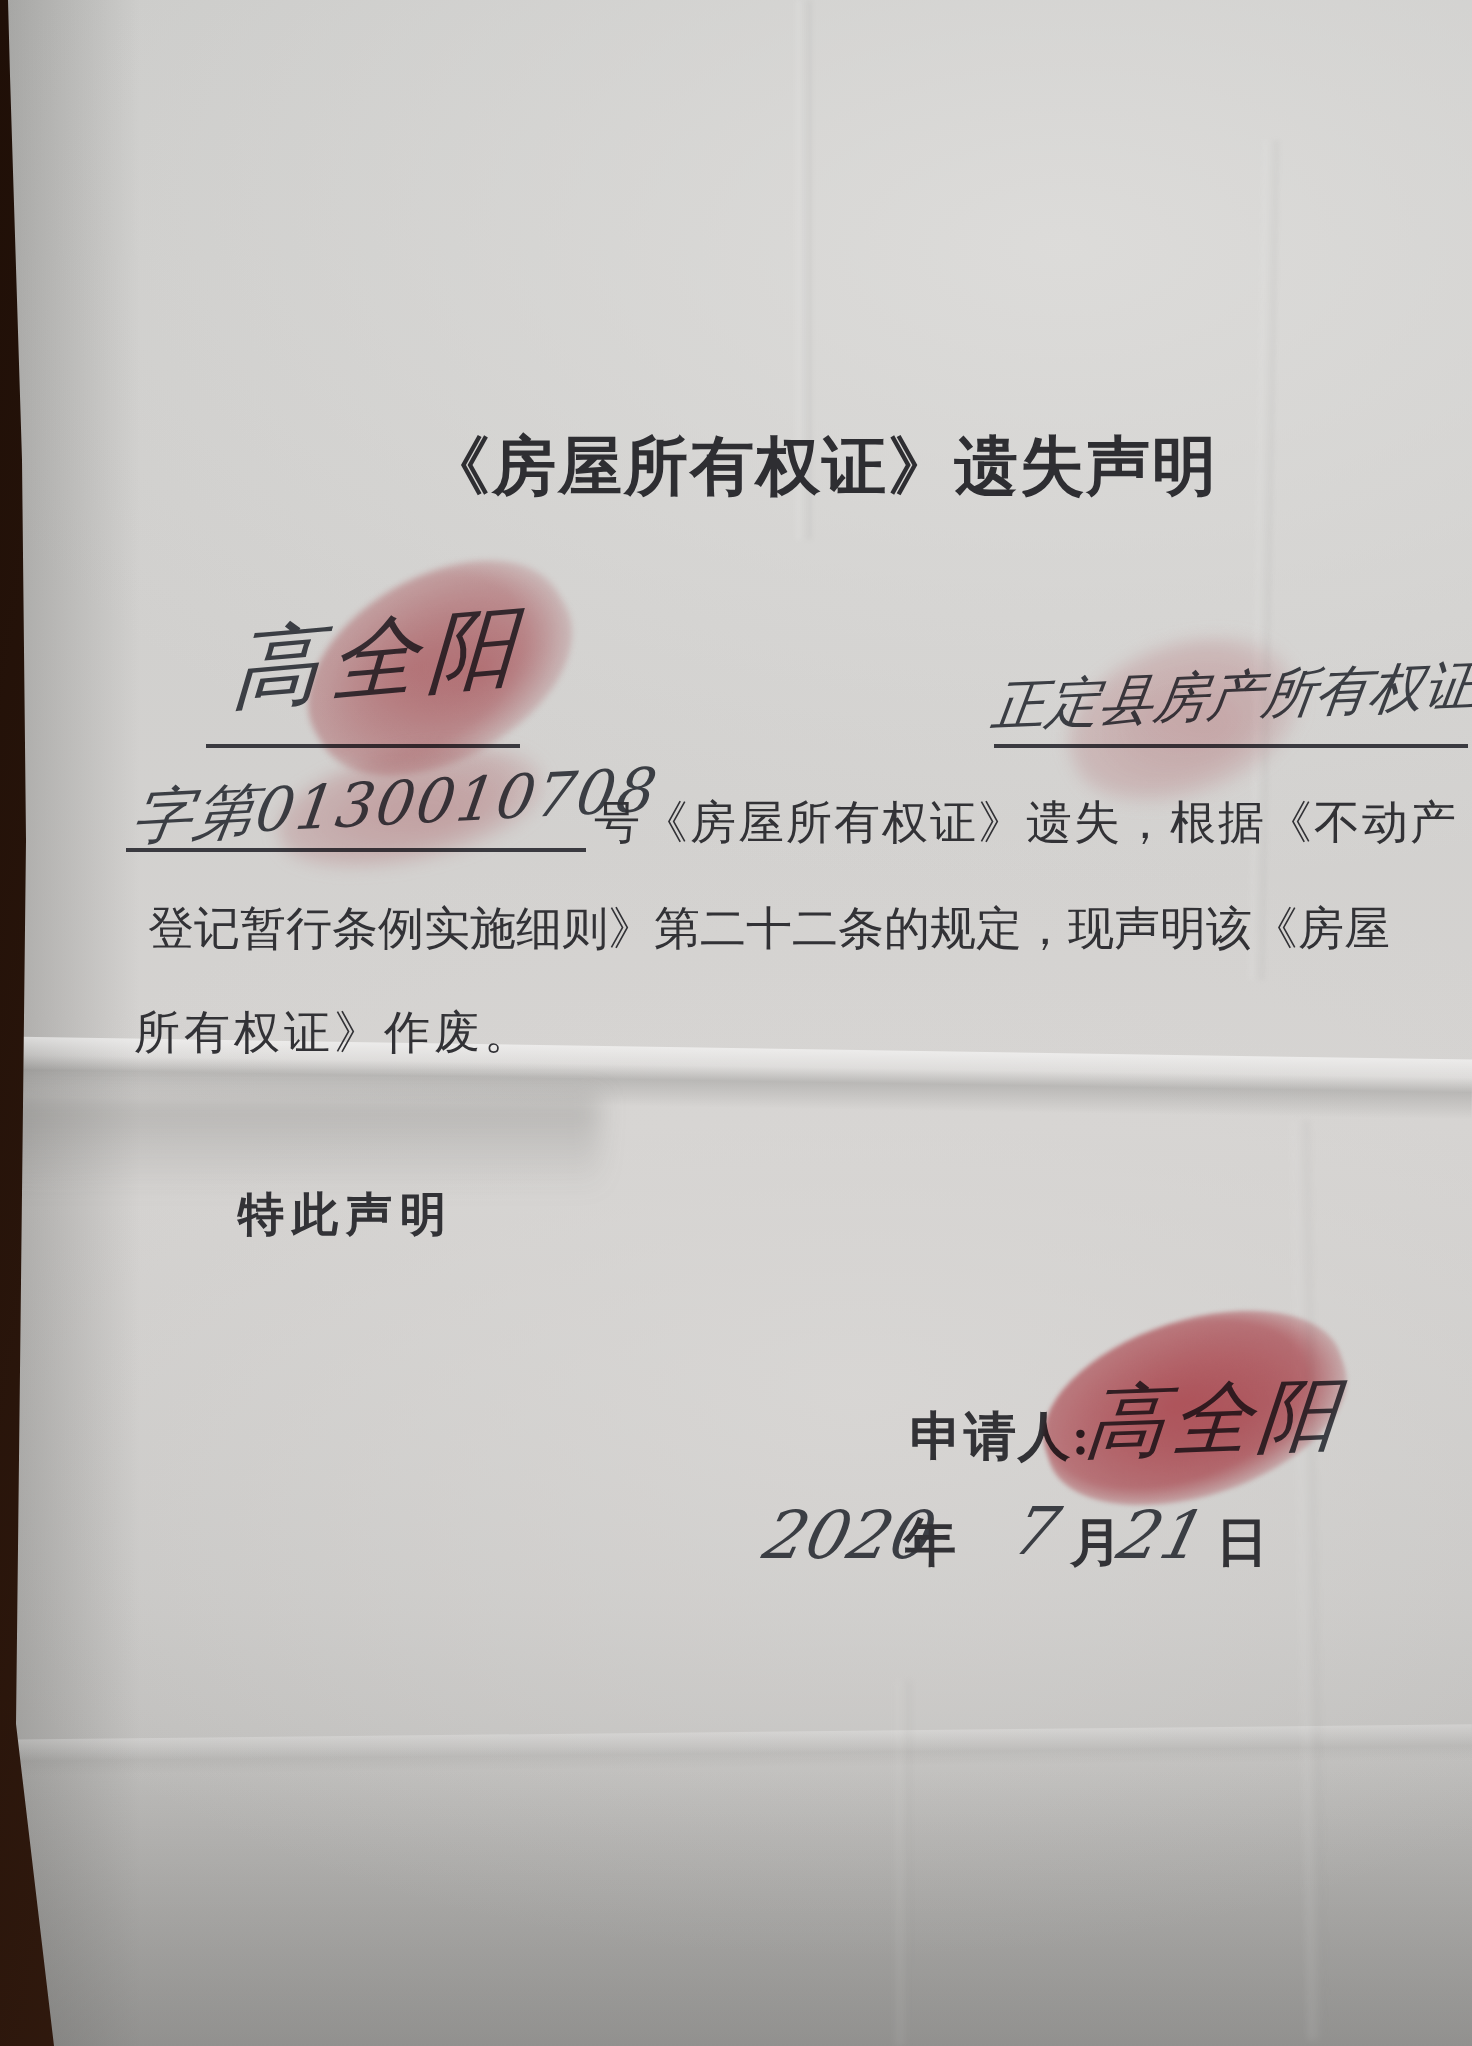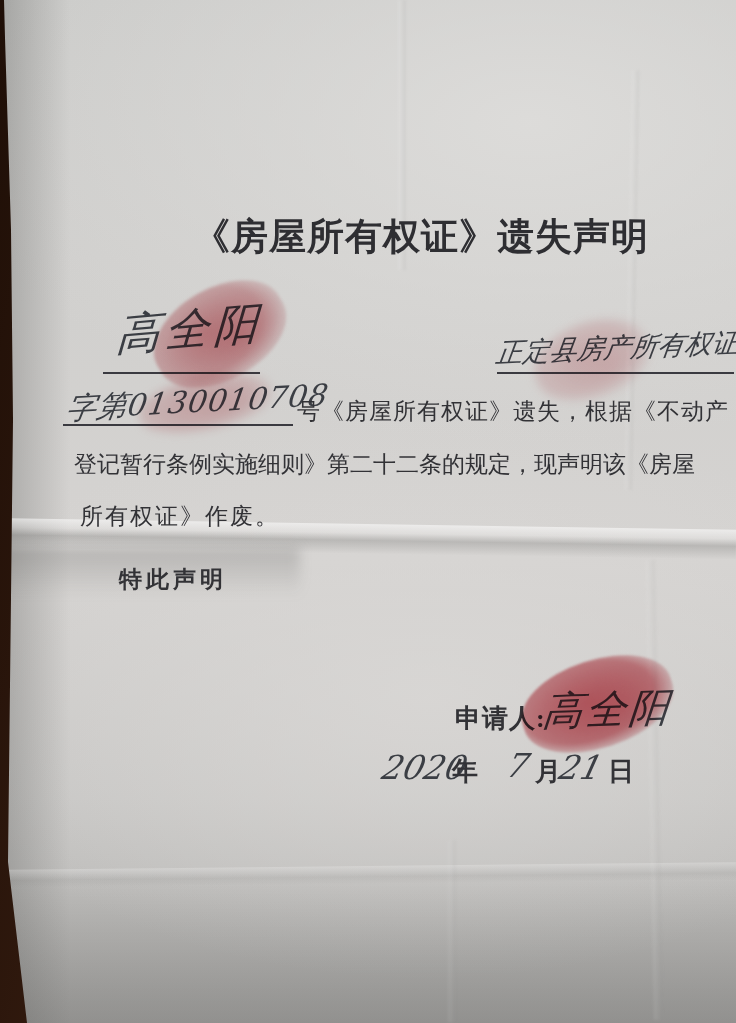--- a/index.html
+++ b/index.html
@@ -31,21 +31,21 @@
   .crease-v1{left:398px;top:0;width:8px;height:270px;opacity:.4;
     background:linear-gradient(90deg,rgba(255,255,255,.4),rgba(125,125,123,.25));filter:blur(1px);}
   .crease-v2{left:628px;top:70px;width:8px;height:420px;opacity:.35;transform:rotate(1deg);
     background:linear-gradient(90deg,rgba(255,255,255,.35),rgba(125,125,123,.25));filter:blur(1px);}
   .crease-v3{left:650px;top:560px;width:9px;height:460px;opacity:.3;transform:rotate(-1deg);
     background:linear-gradient(90deg,rgba(255,255,255,.35),rgba(120,120,118,.28));filter:blur(1.5px);}
   .crease-v4{left:448px;top:840px;width:8px;height:183px;opacity:.3;
     background:linear-gradient(90deg,rgba(255,255,255,.3),rgba(120,120,118,.25));filter:blur(1.5px);}
 
   .txt{position:absolute;color:#323236;white-space:nowrap;}
-  .title{font-size:37px;font-weight:bold;letter-spacing:1px;color:#2e2e32;}
+  .title{font-size:32px;font-weight:bold;letter-spacing:1px;color:#2e2e32;margin-left:20px;}
   .print{font-size:23px;letter-spacing:1px;}
   .print-big{font-size:26px;font-weight:600;letter-spacing:1px;}
   .blank{position:absolute;border-bottom:2px solid #3a3a40;}
 
   .hw{position:absolute;font-family:"DejaVu Serif",serif;font-style:italic;color:#3b3e44;white-space:nowrap;}
   .hw-name{font-size:44px;letter-spacing:5px;transform:rotate(-5deg) skewX(-8deg);}
   .hw-cert1{font-size:27px;letter-spacing:0px;transform:rotate(-2.5deg) skewX(-10deg);}
   .hw-cert2{font-size:30px;letter-spacing:1px;transform:rotate(-3deg) skewX(-12deg);}
   .hw-sig{font-size:40px;letter-spacing:3px;transform:rotate(-2deg) skewX(-7deg);}
   .hw-date{font-size:33px;transform:skewX(-14deg);}
@@ -86,23 +86,23 @@
   <div class="hw hw-name" style="left:116px;top:300px;">高全阳</div>
   <div class="blank" style="left:497px;top:346px;width:237px;height:26px;"></div>
   <div class="hw hw-cert1" style="left:496px;top:328px;">正定县房产所有权证.正定镇</div>
 
   <div class="blank" style="left:63px;top:398px;width:230px;height:26px;"></div>
   <div class="hw hw-cert2" style="left:66px;top:382px;">字第0130010708</div>
   <div class="txt print" style="left:297px;top:396px;">号《房屋所有权证》遗失，根据《不动产</div>
 
   <div class="txt print" style="left:74px;top:449px;letter-spacing:0px;">登记暂行条例实施细则》第二十二条的规定，现声明该《房屋</div>
 
-  <div class="txt print" style="left:80px;top:501px;letter-spacing:2px;">所有权证》作废。</div>
+  <div class="txt print" style="left:67px;top:501px;letter-spacing:2px;">所有权证》作废。</div>
 
-  <div class="txt print" style="left:119px;top:564px;letter-spacing:4px;font-weight:600;">特此声明</div>
+  <div class="txt print" style="left:119px;top:592px;letter-spacing:4px;font-weight:600;">特此声明</div>
 
   <div class="txt print-big" style="left:455px;top:701px;">申请人:</div>
   <div class="hw hw-sig" style="left:543px;top:682px;">高全阳</div>
 
   <div class="hw hw-date" style="left:383px;top:748px;">2020</div>
   <div class="txt print-big" style="left:452px;top:754px;">年</div>
   <div class="hw hw-date" style="left:508px;top:746px;">7</div>
   <div class="txt print-big" style="left:535px;top:754px;">月</div>
   <div class="hw hw-date" style="left:560px;top:748px;">21</div>
   <div class="txt print-big" style="left:608px;top:754px;">日</div>

